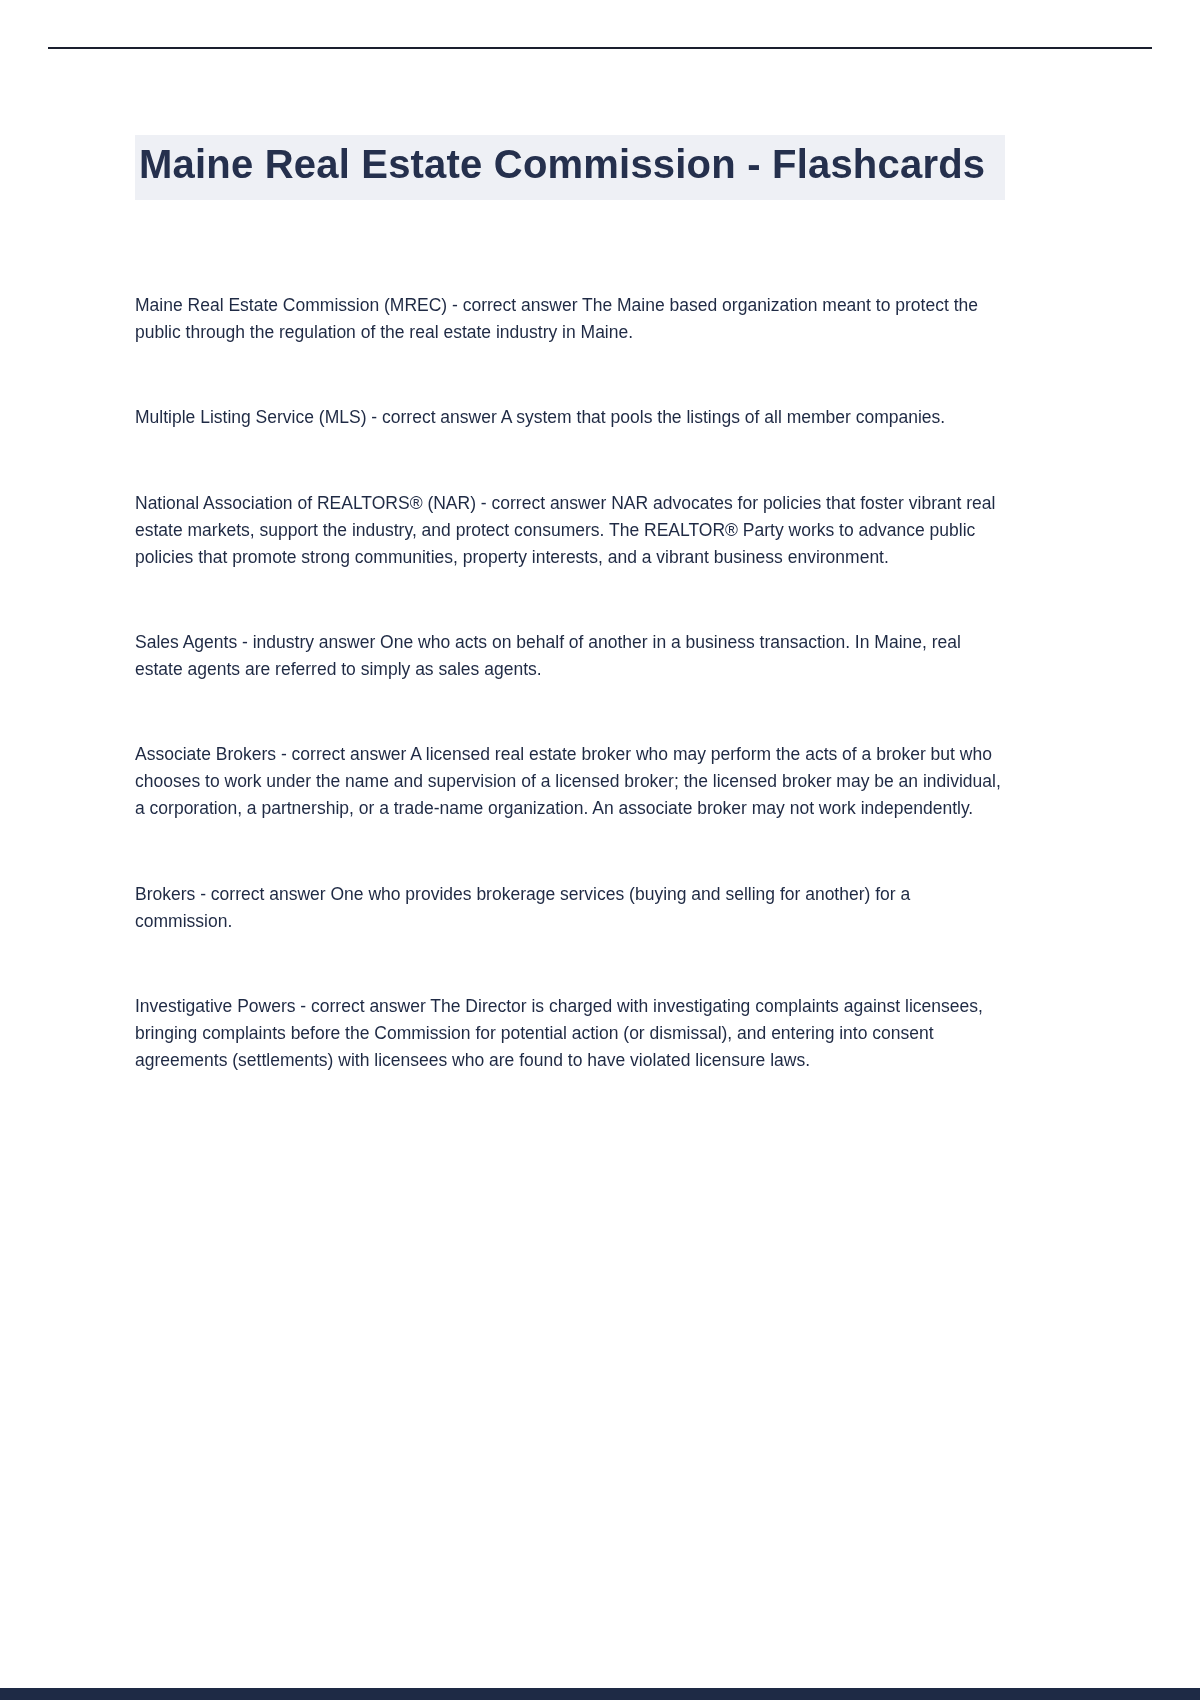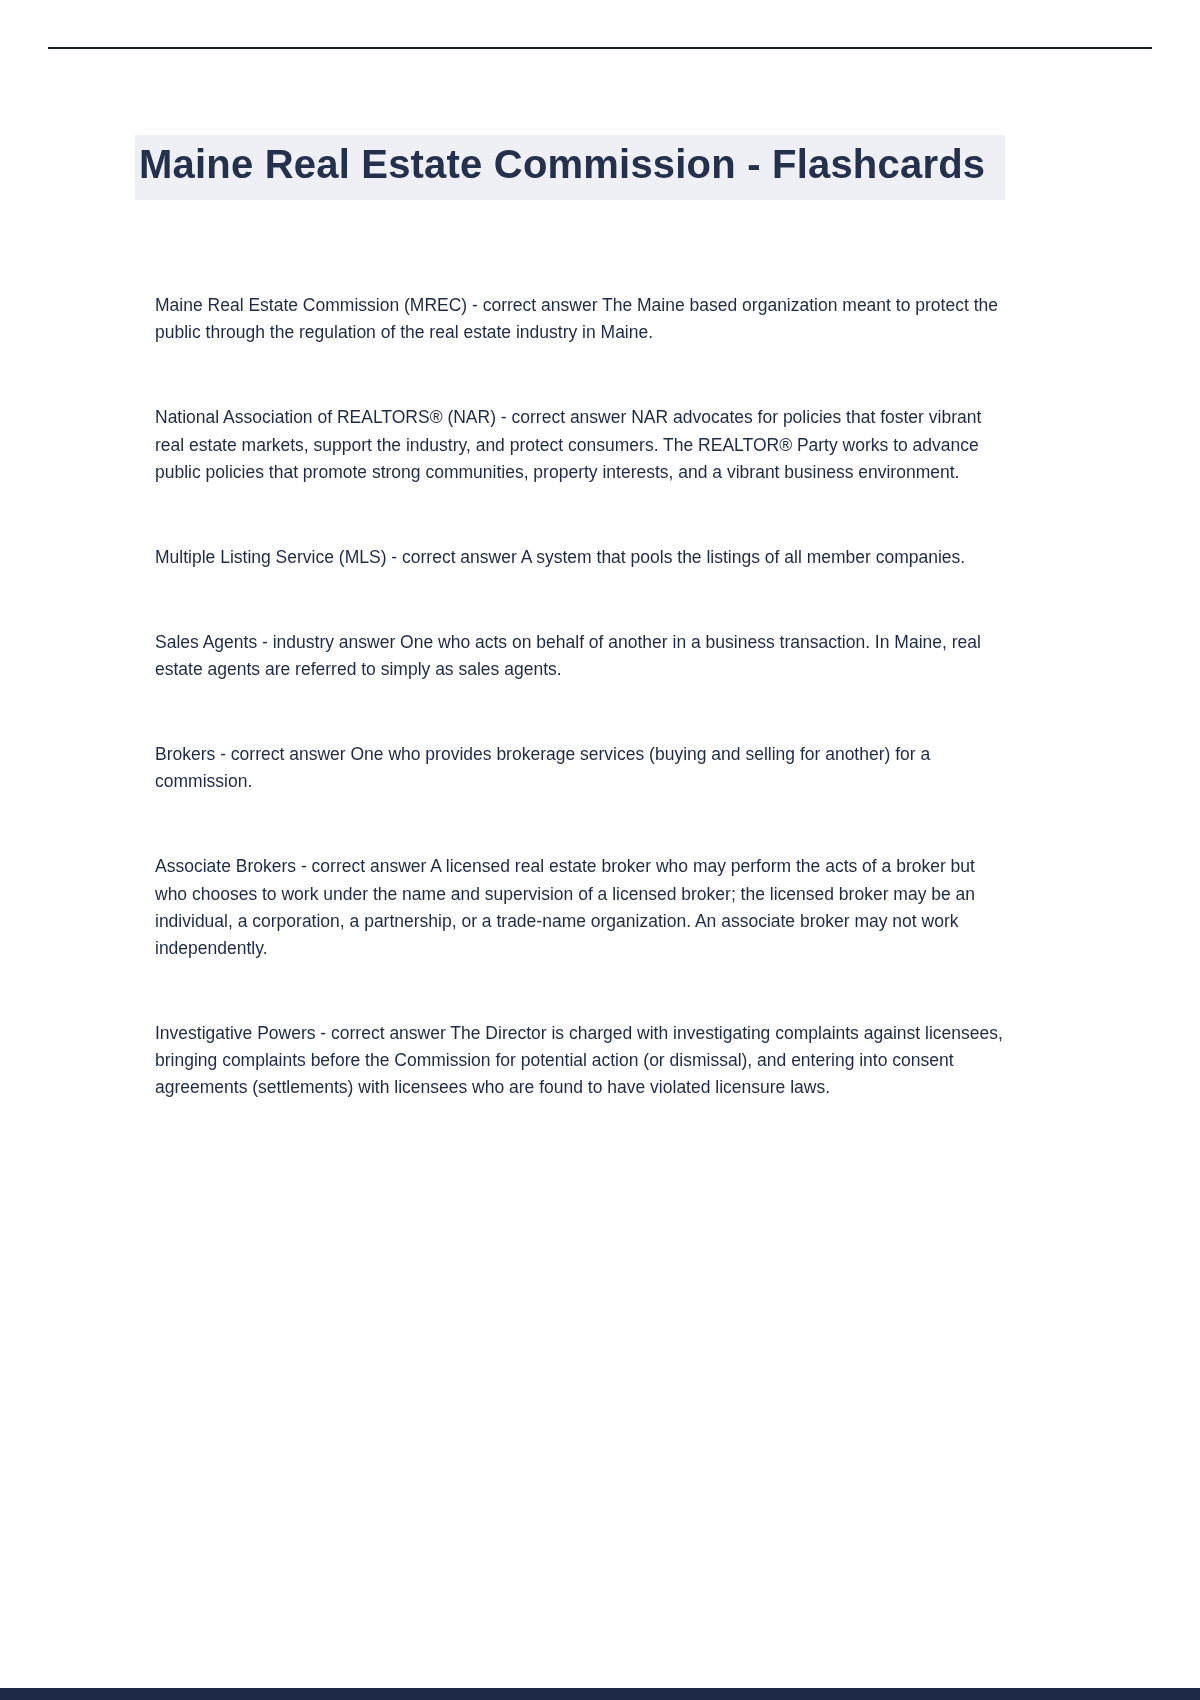--- a/index.html
+++ b/index.html
@@ -39,21 +39,20 @@
     letter-spacing: 0.2px;
   }
   .cards {
     margin-top: 92px;
   }
   .cards p {
     font-size: 17.5px;
     line-height: 1.55;
     color: #1f2a44;
     margin-bottom: 58px;
-    margin-left: 20px;
   }
   .bottom-bar {
     position: absolute;
     left: 0;
     right: 0;
     bottom: 0;
     height: 12px;
     background: #1e2a45;
   }
 </style>
@@ -65,25 +64,25 @@
   <div class="top-rule"></div>
 
   <div class="content">
 
     <div class="title-block">
       <h1>Maine Real Estate Commission - Flashcards</h1>
     </div>
 
     <div class="cards">
       <p>Maine Real Estate Commission (MREC) - correct answer The Maine based organization meant to protect the public through the regulation of the real estate industry in Maine.</p>
+      <p>Multiple Listing Service (MLS) - correct answer A system that pools the listings of all member companies.</p>
       <p>National Association of REALTORS® (NAR) - correct answer NAR advocates for policies that foster vibrant real estate markets, support the industry, and protect consumers. The REALTOR® Party works to advance public policies that promote strong communities, property interests, and a vibrant business environment.</p>
-      <p>Multiple Listing Service (MLS) - correct answer A system that pools the listings of all member companies.</p>
       <p>Sales Agents - industry answer One who acts on behalf of another in a business transaction. In Maine, real estate agents are referred to simply as sales agents.</p>
+      <p>Associate Brokers - correct answer A licensed real estate broker who may perform the acts of a broker but who chooses to work under the name and supervision of a licensed broker; the licensed broker may be an individual, a corporation, a partnership, or a trade-name organization. An associate broker may not work independently.</p>
       <p>Brokers - correct answer One who provides brokerage services (buying and selling for another) for a commission.</p>
-      <p>Associate Brokers - correct answer A licensed real estate broker who may perform the acts of a broker but who chooses to work under the name and supervision of a licensed broker; the licensed broker may be an individual, a corporation, a partnership, or a trade-name organization. An associate broker may not work independently.</p>
       <p>Investigative Powers - correct answer The Director is charged with investigating complaints against licensees, bringing complaints before the Commission for potential action (or dismissal), and entering into consent agreements (settlements) with licensees who are found to have violated licensure laws.</p>
     </div>
 
   </div>
 
   <div class="bottom-bar"></div>
 
 </div>
 
 </body></html>

